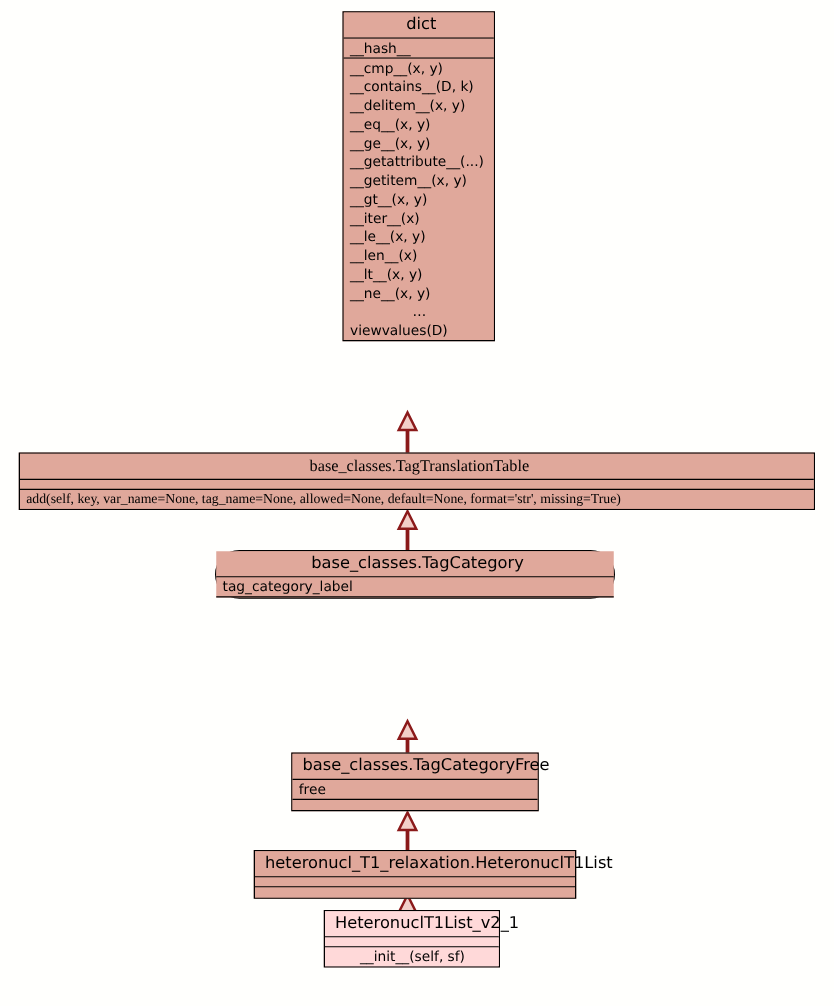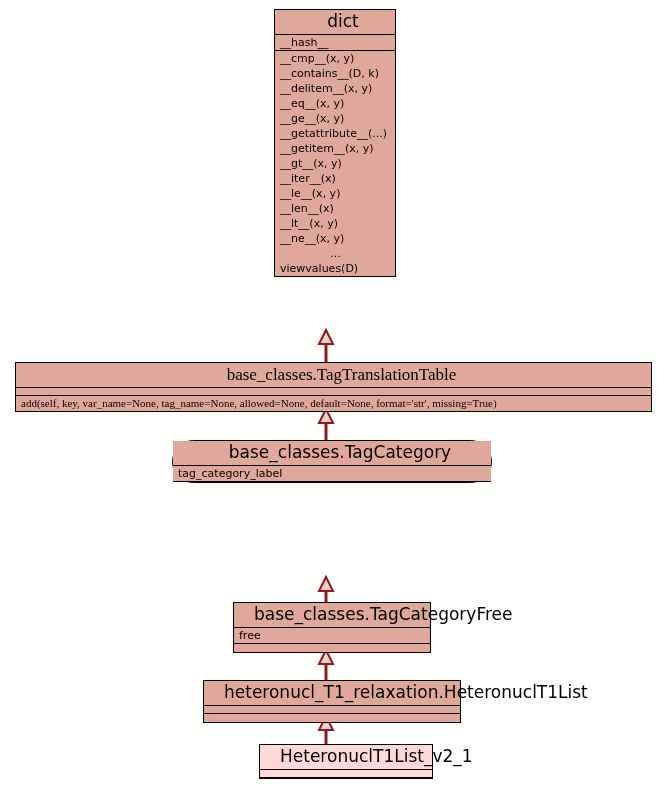--- a/index.html
+++ b/index.html
@@ -44,22 +44,22 @@
   }
   .uml-class.light .compartment {
     background: #ffd9d9;
   }
   .compartment.last {
     border-bottom: none;
   }
 
   .title-compartment {
     text-align: center;
-    padding: 3px 4px 4px 20px;
-    font-size: 17px;
+    padding: 3px 4px 4px 8px;
+    font-size: 13px;
   }
 
   .row {
     padding: 2px 4px 2px 5px;
     white-space: nowrap;
     font-size: 11px;
   }
   .row.center {
     text-align: center;
   }
@@ -150,18 +150,21 @@
     </div>
     <div class="compartment last empty-compartment"></div>
   </div>
 
   <div class="uml-class" style="left:203px; top:680px; width:258px;">
     <div class="compartment title-compartment">heteronucl_T1_relaxation.HeteronuclT1List</div>
     <div class="compartment empty-compartment"></div>
     <div class="compartment last empty-compartment"></div>
   </div>
 
-  <div class="uml-class light" style="left:259px; top:744px; width:174px;">
+  <div class="uml-class light" style="left:259px; top:728px; width:141px;">
     <div class="compartment title-compartment">HeteronuclT1List_v2_1</div>
     <div class="compartment empty-compartment"></div>
+    <div class="compartment last">
+      <div class="row center">__init__(self, sf)</div>
+    </div>
   </div>
 
 </div>
 
 </body></html>

